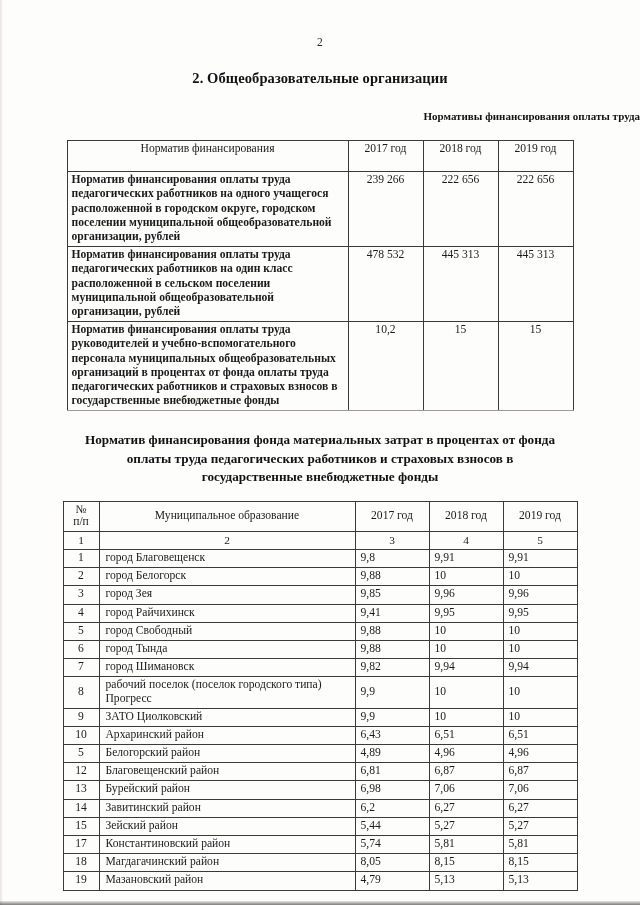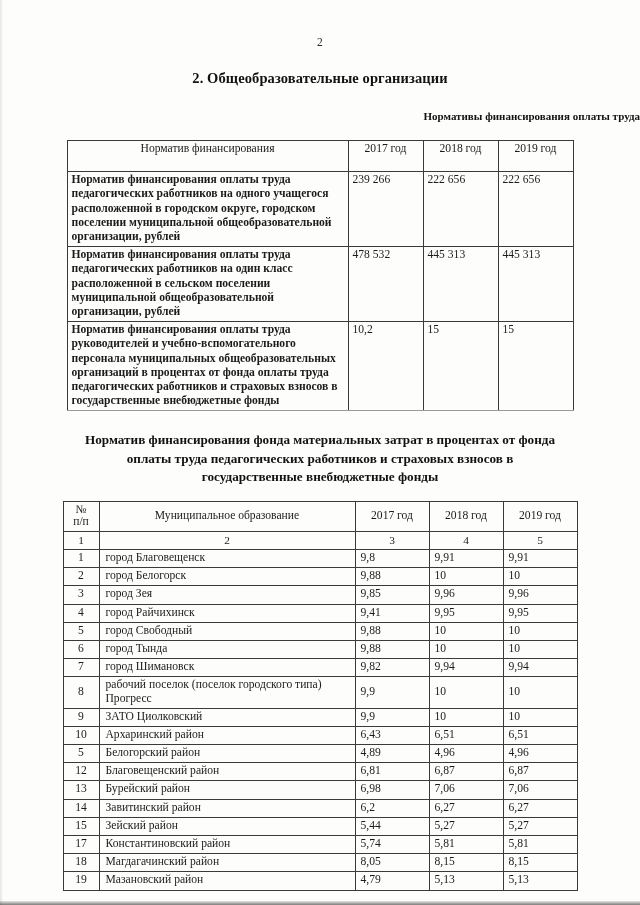--- a/index.html
+++ b/index.html
@@ -93,21 +93,21 @@
     line-height: 14.2px;
   }
 
   
   #table-norms { width: 470px; margin-top: 18px; }
   #table-norms .c-label { width: 272px; }
   #table-norms .c-year  { width: 66px; }
   #table-norms thead td { text-align: center; padding-top: 1px; padding-bottom: 15px; }
   #table-norms .h-label { text-align: center; }
   #table-norms tbody td.c-label { text-align: left; font-weight: bold; }
-  #table-norms tbody td.c-val { text-align: left; margin-left: 27px; }
+  #table-norms tbody td.c-val { text-align: center; margin-left: 27px; }
   
   #table-norms tbody tr:last-child td { border-bottom-color: #9b9895; }
 
   
   .title-gap { height: 18px; }
   #table-municipalities { width: 470px; margin-top: 14px; }
   #table-municipalities .c-no   { width: 27px;  }
   #table-municipalities .c-name { width: 247px; }
   #table-municipalities .c-yr   { width: 65px;  }
   #table-municipalities td { vertical-align: middle; }

